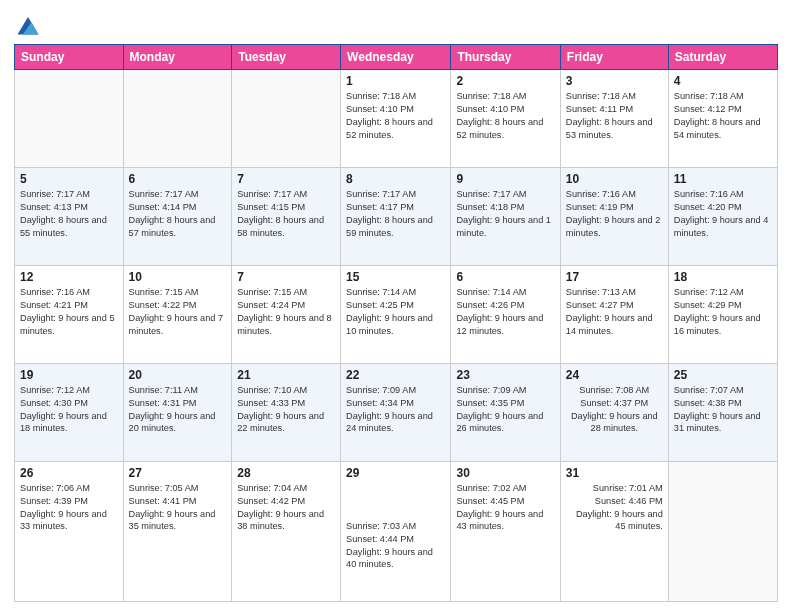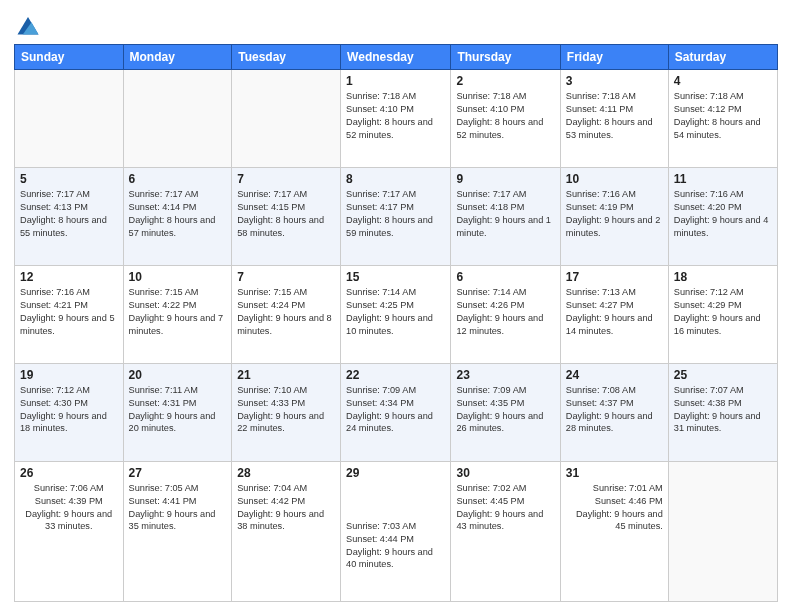--- a/index.html
+++ b/index.html
@@ -51,21 +51,21 @@
     .location {
       font-size: 15px;
       color: #555;
     }
     .calendar {
       width: 100%;
       border-collapse: collapse;
       flex: 1;
     }
     .calendar th {
-      background-color: #3b82f6;
+      background-color: #ec4899;
       color: #fff;
       font-size: 12px;
       font-weight: bold;
       text-align: left;
       padding: 5px 6px;
       border: 1px solid #1e50a0;
     }
     .calendar td {
       border: 1px solid #ccc;
       vertical-align: top;
@@ -275,35 +275,35 @@
 Daylight: 9 hours and 24 minutes.</div>
           </td>
           <td>
             <span class="day-number">23</span>
             <div class="day-info" style="white-space: pre-line;">Sunrise: 7:09 AM
 Sunset: 4:35 PM
 Daylight: 9 hours and 26 minutes.</div>
           </td>
           <td>
             <span class="day-number">24</span>
-            <div class="day-info" style="white-space: pre-line;">Sunrise: 7:08 AM
+            <div class="day-info" style="white-space: pre-line; text-align: center;">Sunrise: 7:08 AM
 Sunset: 4:37 PM
 Daylight: 9 hours and 28 minutes.</div>
           </td>
           <td>
             <span class="day-number">25</span>
             <div class="day-info" style="white-space: pre-line;">Sunrise: 7:07 AM
 Sunset: 4:38 PM
 Daylight: 9 hours and 31 minutes.</div>
           </td>
         </tr>
         <tr>
           <td>
             <span class="day-number">26</span>
-            <div class="day-info" style="white-space: pre-line; text-align: center;">Sunrise: 7:06 AM
+            <div class="day-info" style="white-space: pre-line;">Sunrise: 7:06 AM
 Sunset: 4:39 PM
 Daylight: 9 hours and 33 minutes.</div>
           </td>
           <td>
             <span class="day-number">27</span>
             <div class="day-info" style="white-space: pre-line;">Sunrise: 7:05 AM
 Sunset: 4:41 PM
 Daylight: 9 hours and 35 minutes.</div>
           </td>
           <td>

